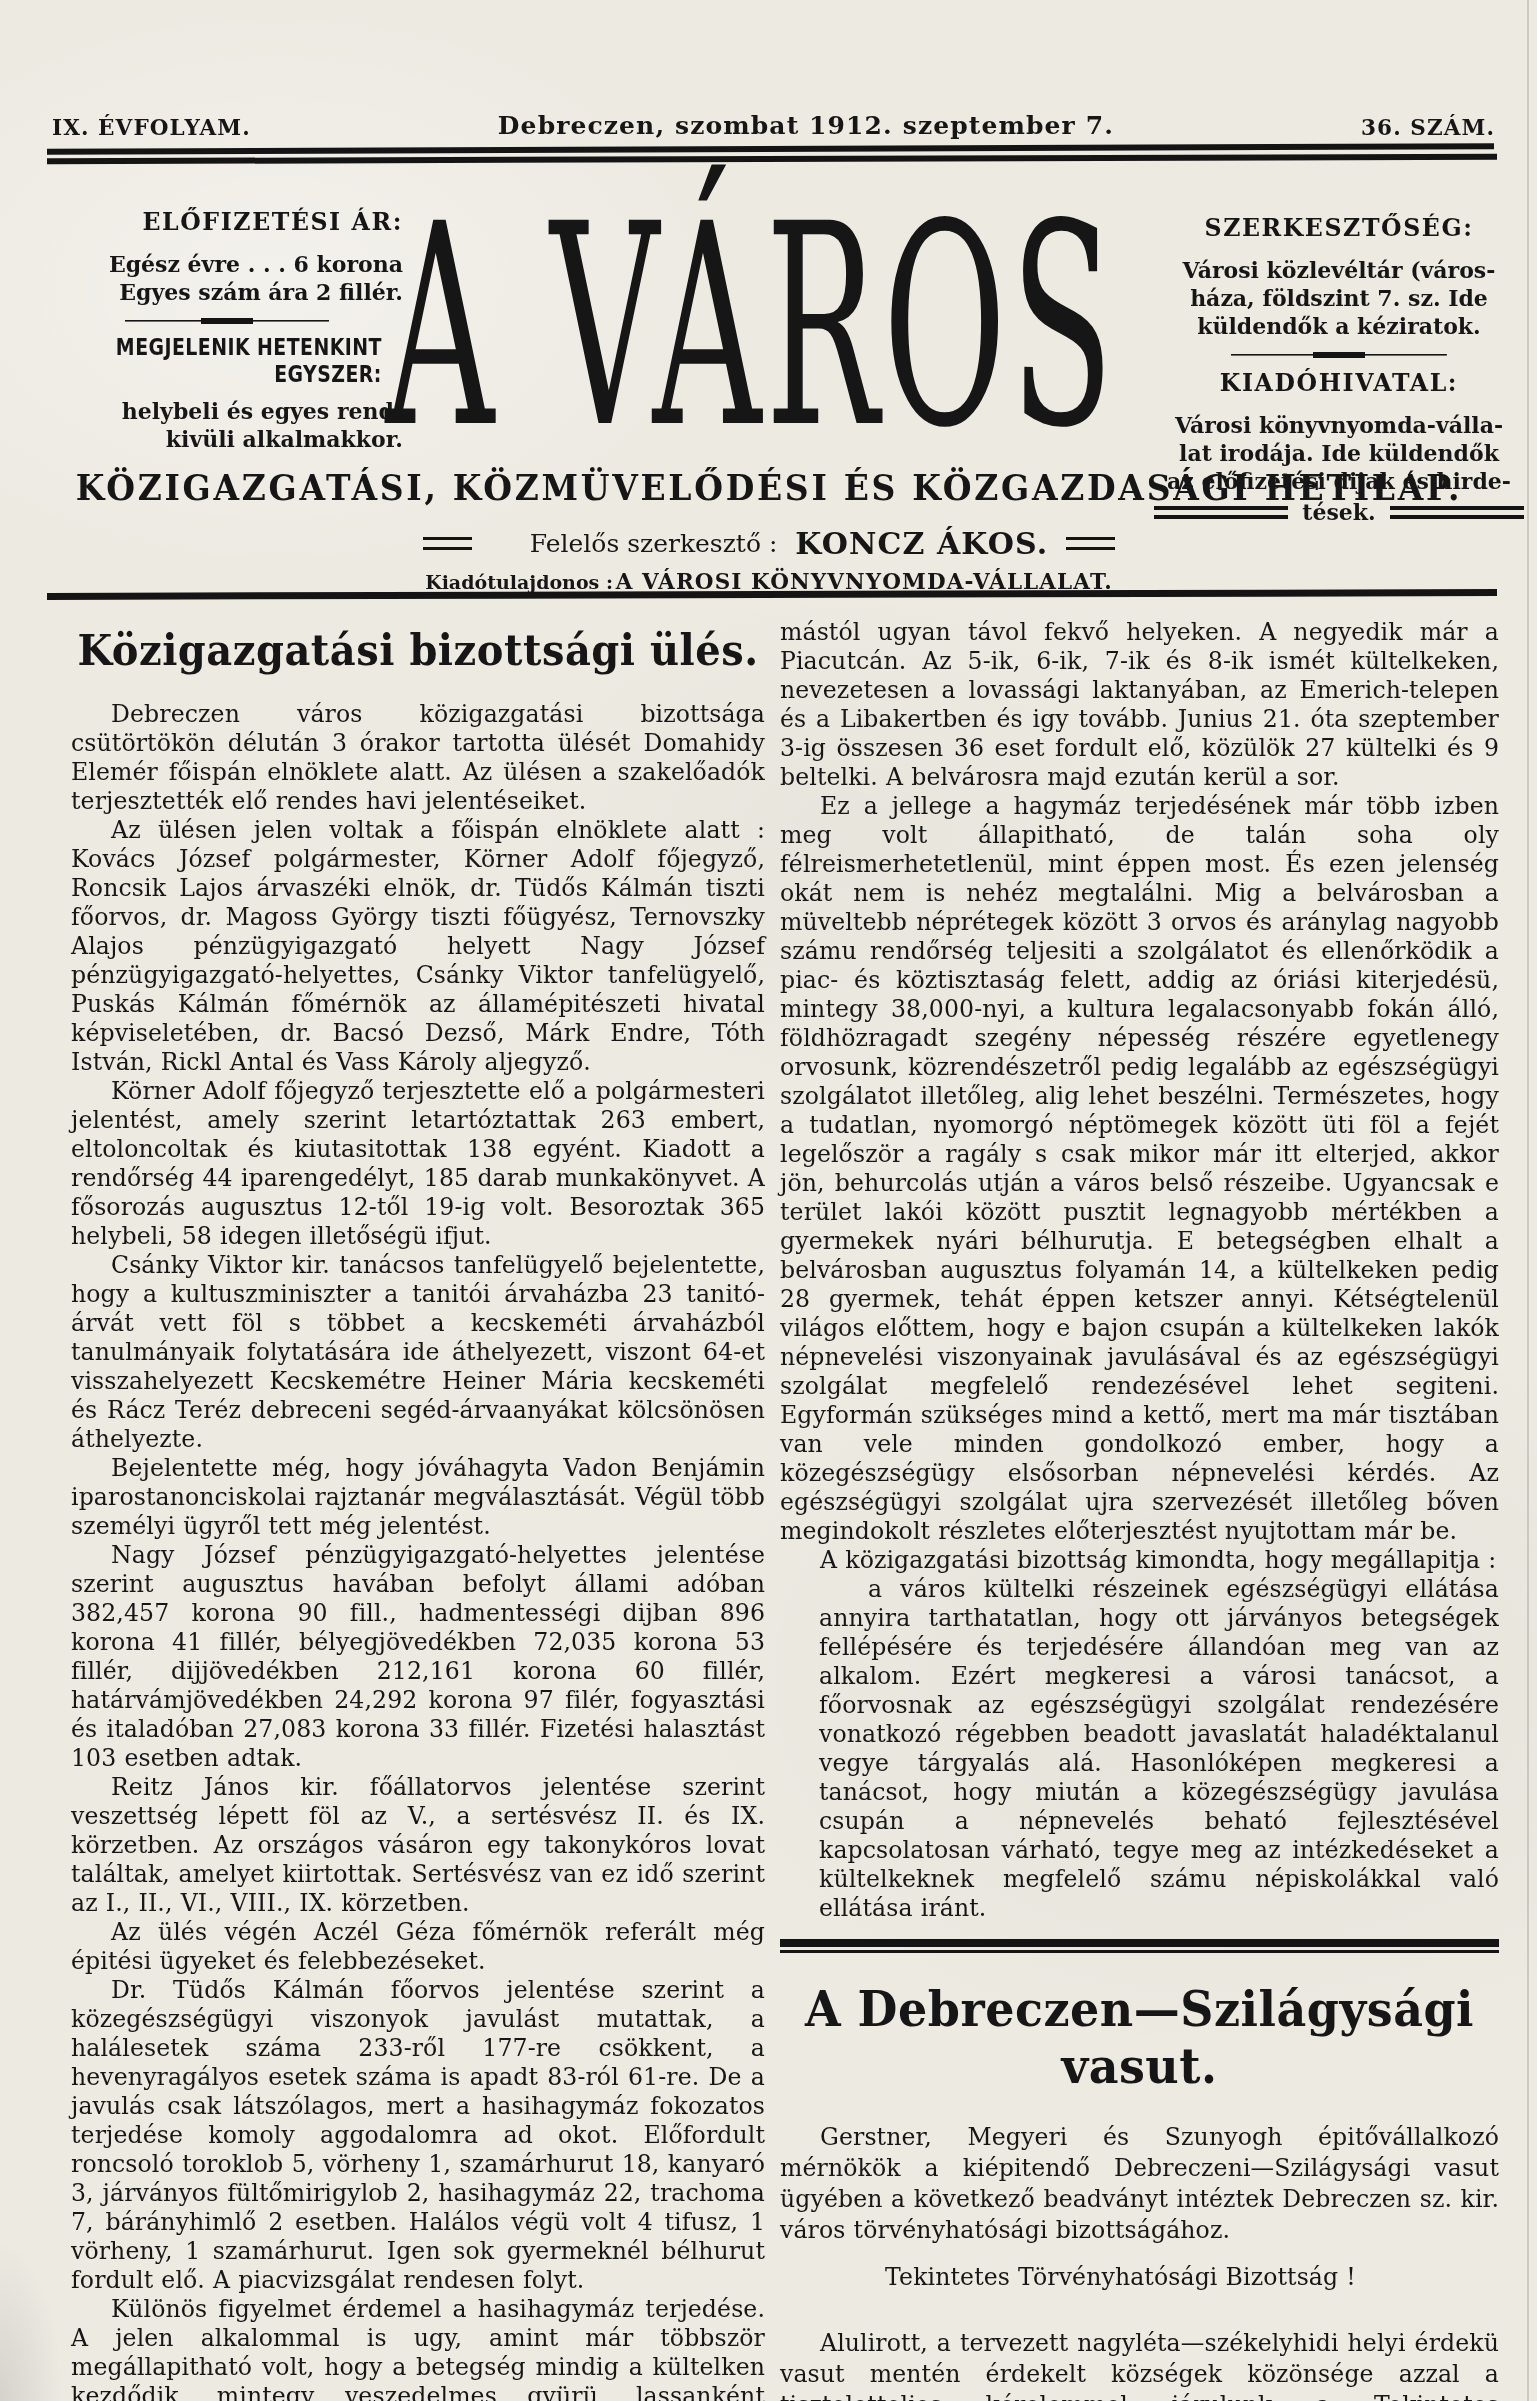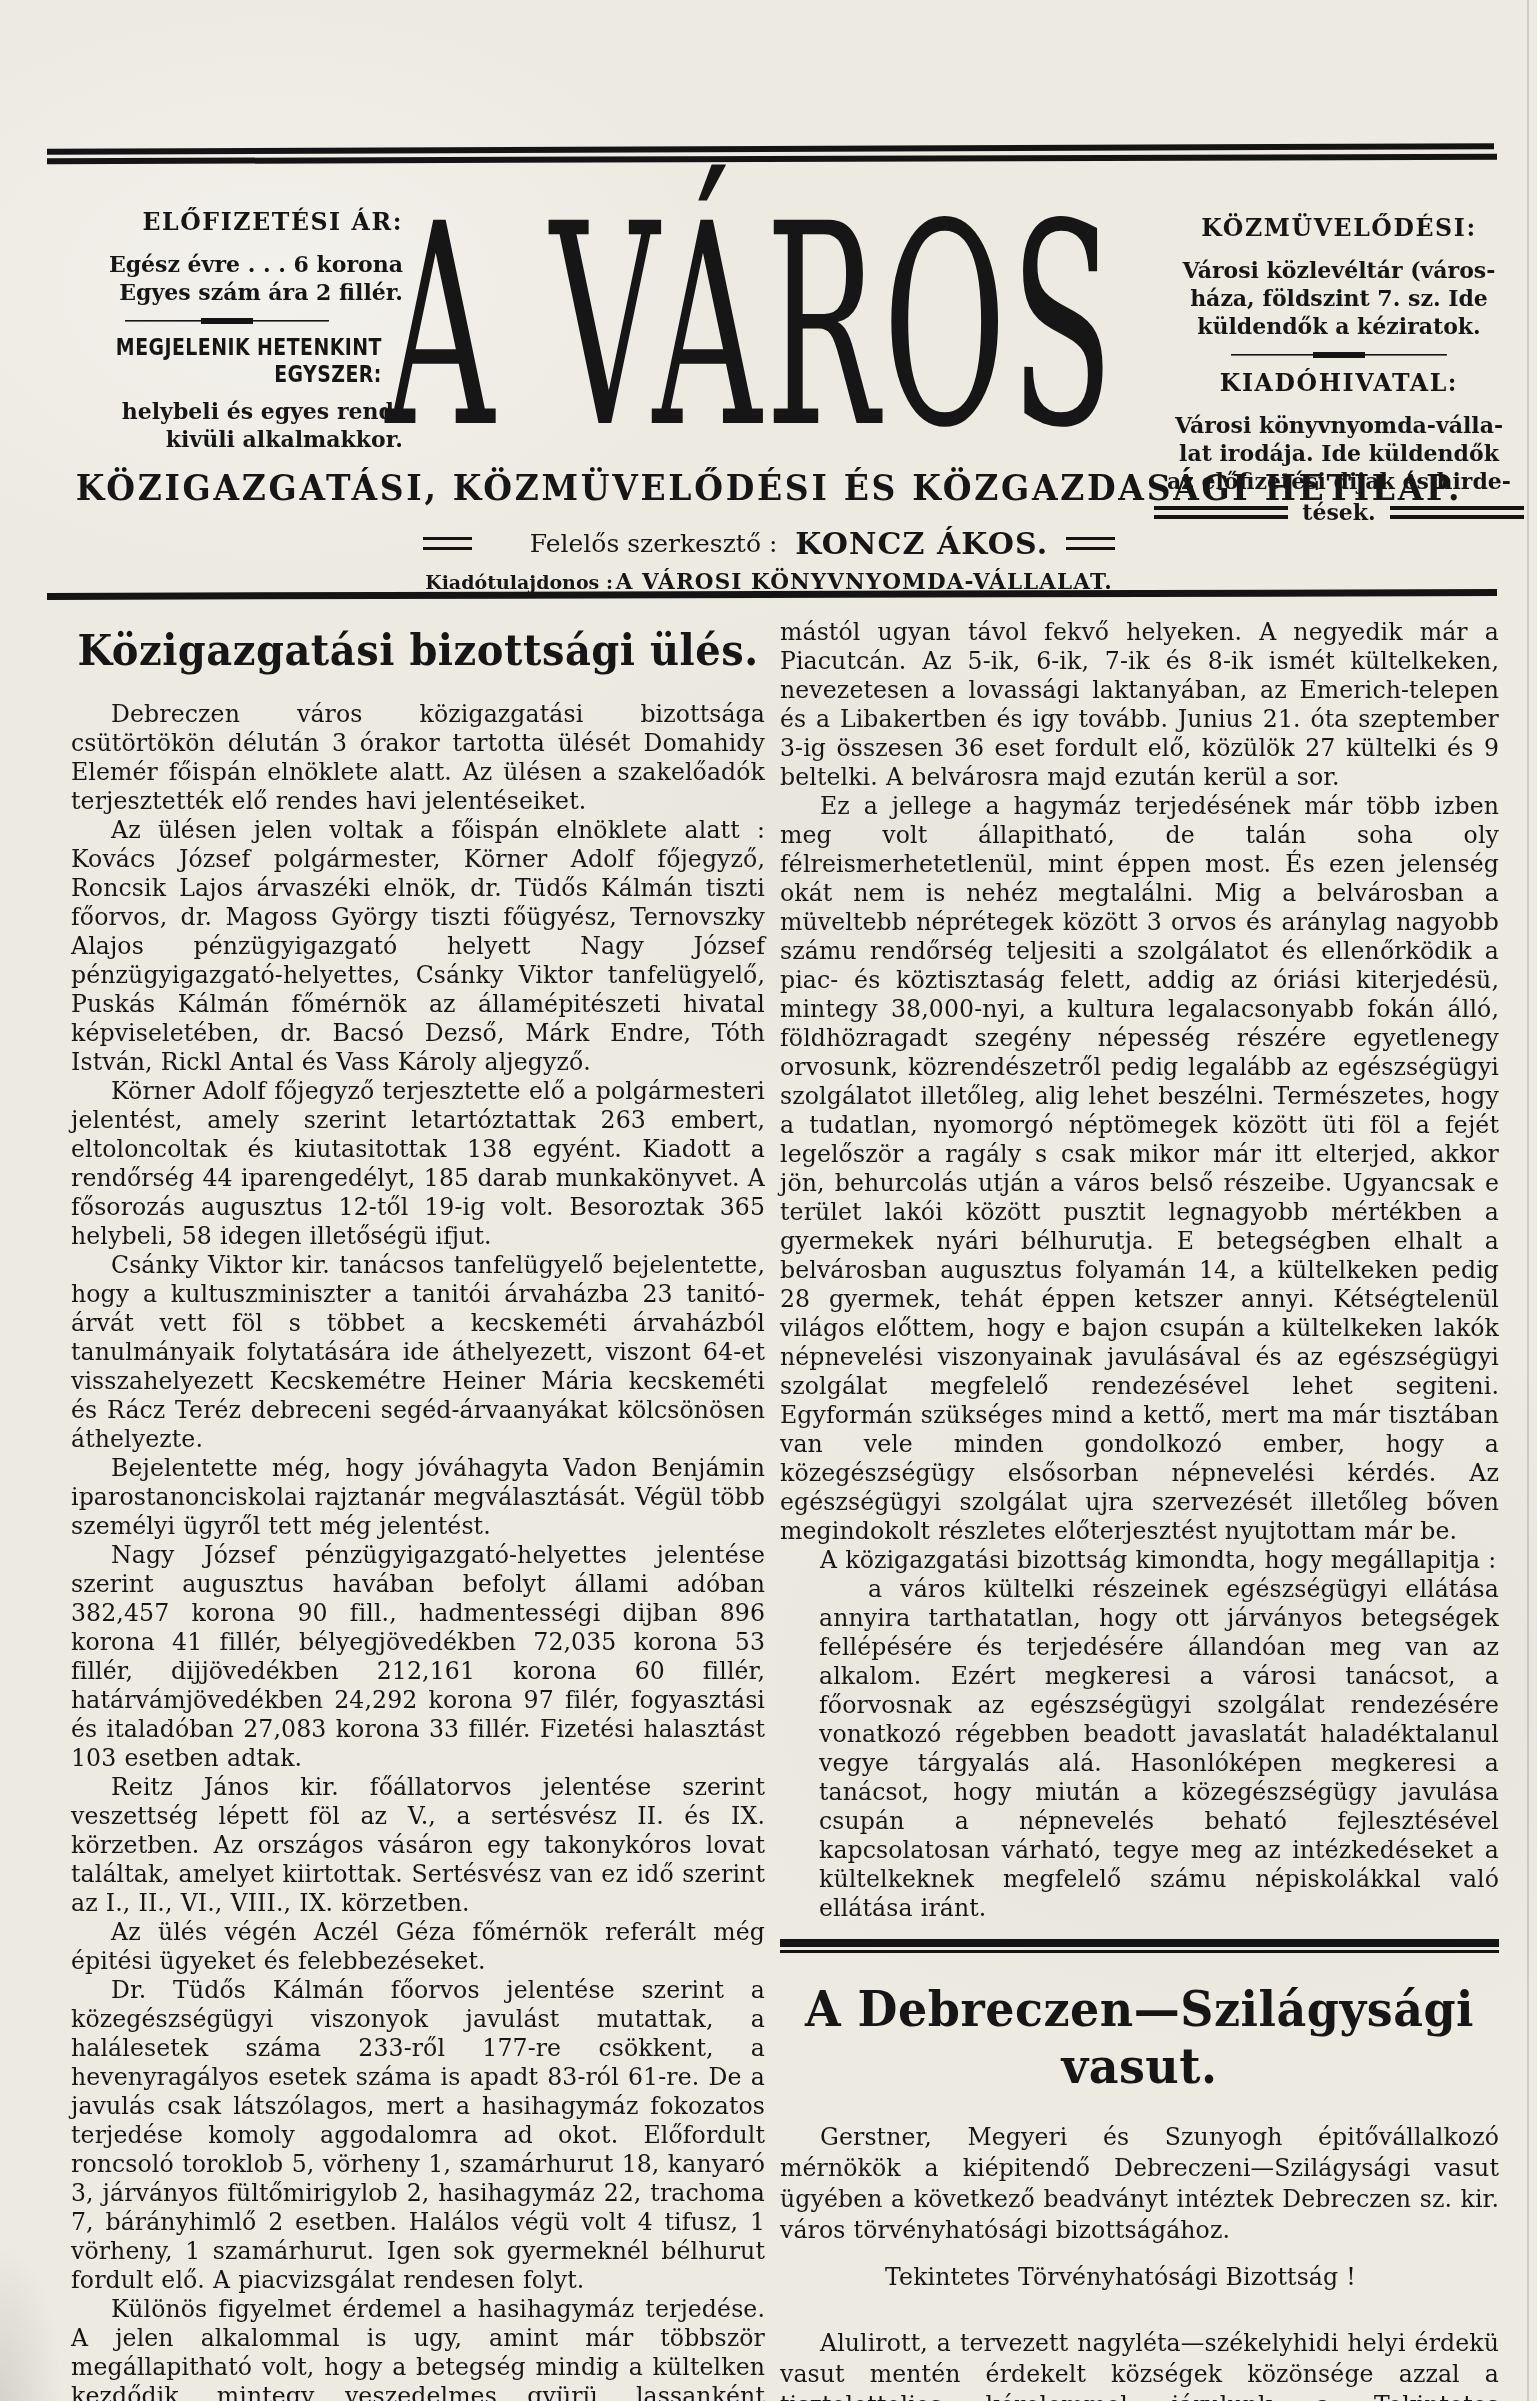--- a/index.html
+++ b/index.html
@@ -93,37 +93,42 @@
     transform:scaleY(1.05);
   }
   .col-right p.a2{line-height:31px;}
   .salutation{text-align:center;padding-right:38px;margin:16px 0 35px !important;}
 </style>
 </head>
 <body>
 
 <div class="page">
 
+  <div class="header-row">
+    <span class="header-volume">IX. ÉVFOLYAM.</span>
+    <span class="header-dateline">Debreczen, szombat 1912. szeptember 7.</span>
+    <span class="header-issue">36. SZÁM.</span>
+  </div>
   <div class="rule top-rule-1"></div>
   <div class="rule top-rule-2"></div>
 
   <div class="mast-left">
     <div class="mast-box-heading">ELŐFIZETÉSI ÁR:</div>
     <p class="mast-line">Egész évre . . . 6 korona</p>
     <p class="mast-line">Egyes szám ára 2 fillér.</p>
     <div class="orn-rule"></div>
     <div class="mast-box-heading2">MEGJELENIK HETENKINT EGYSZER:</div>
     <p class="mast-line">helybeli és egyes rend-</p>
     <p class="mast-line">kivüli alkalmakkor.</p>
   </div>
 
   <div class="newspaper-title">A VÁROS</div>
 
   <div class="mast-right">
-    <div class="mast-box-heading">KÖZMÜVELŐDÉSI:</div>
+    <div class="mast-box-heading">SZERKESZTŐSÉG:</div>
     <p class="mast-line">Városi közlevéltár (város-</p>
     <p class="mast-line">háza, földszint 7. sz. Ide</p>
     <p class="mast-line">küldendők a kéziratok.</p>
     <div class="orn-rule"></div>
     <div class="mast-box-heading">KIADÓHIVATAL:</div>
     <p class="mast-line">Városi könyvnyomda-válla-</p>
     <p class="mast-line">lat irodája. Ide küldendők</p>
     <p class="mast-line">az előfizetési dijak és hirde-</p>
     <div class="tesek-row">
       <span class="dbl-bar-wide"></span>

